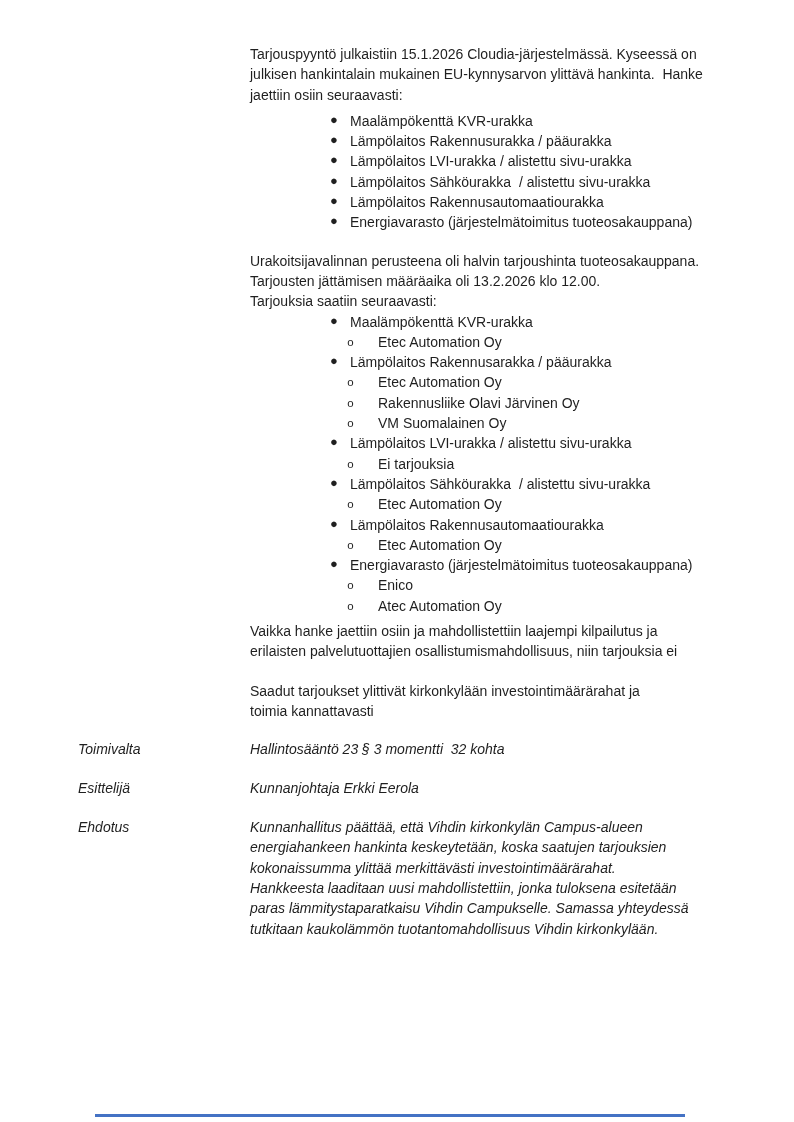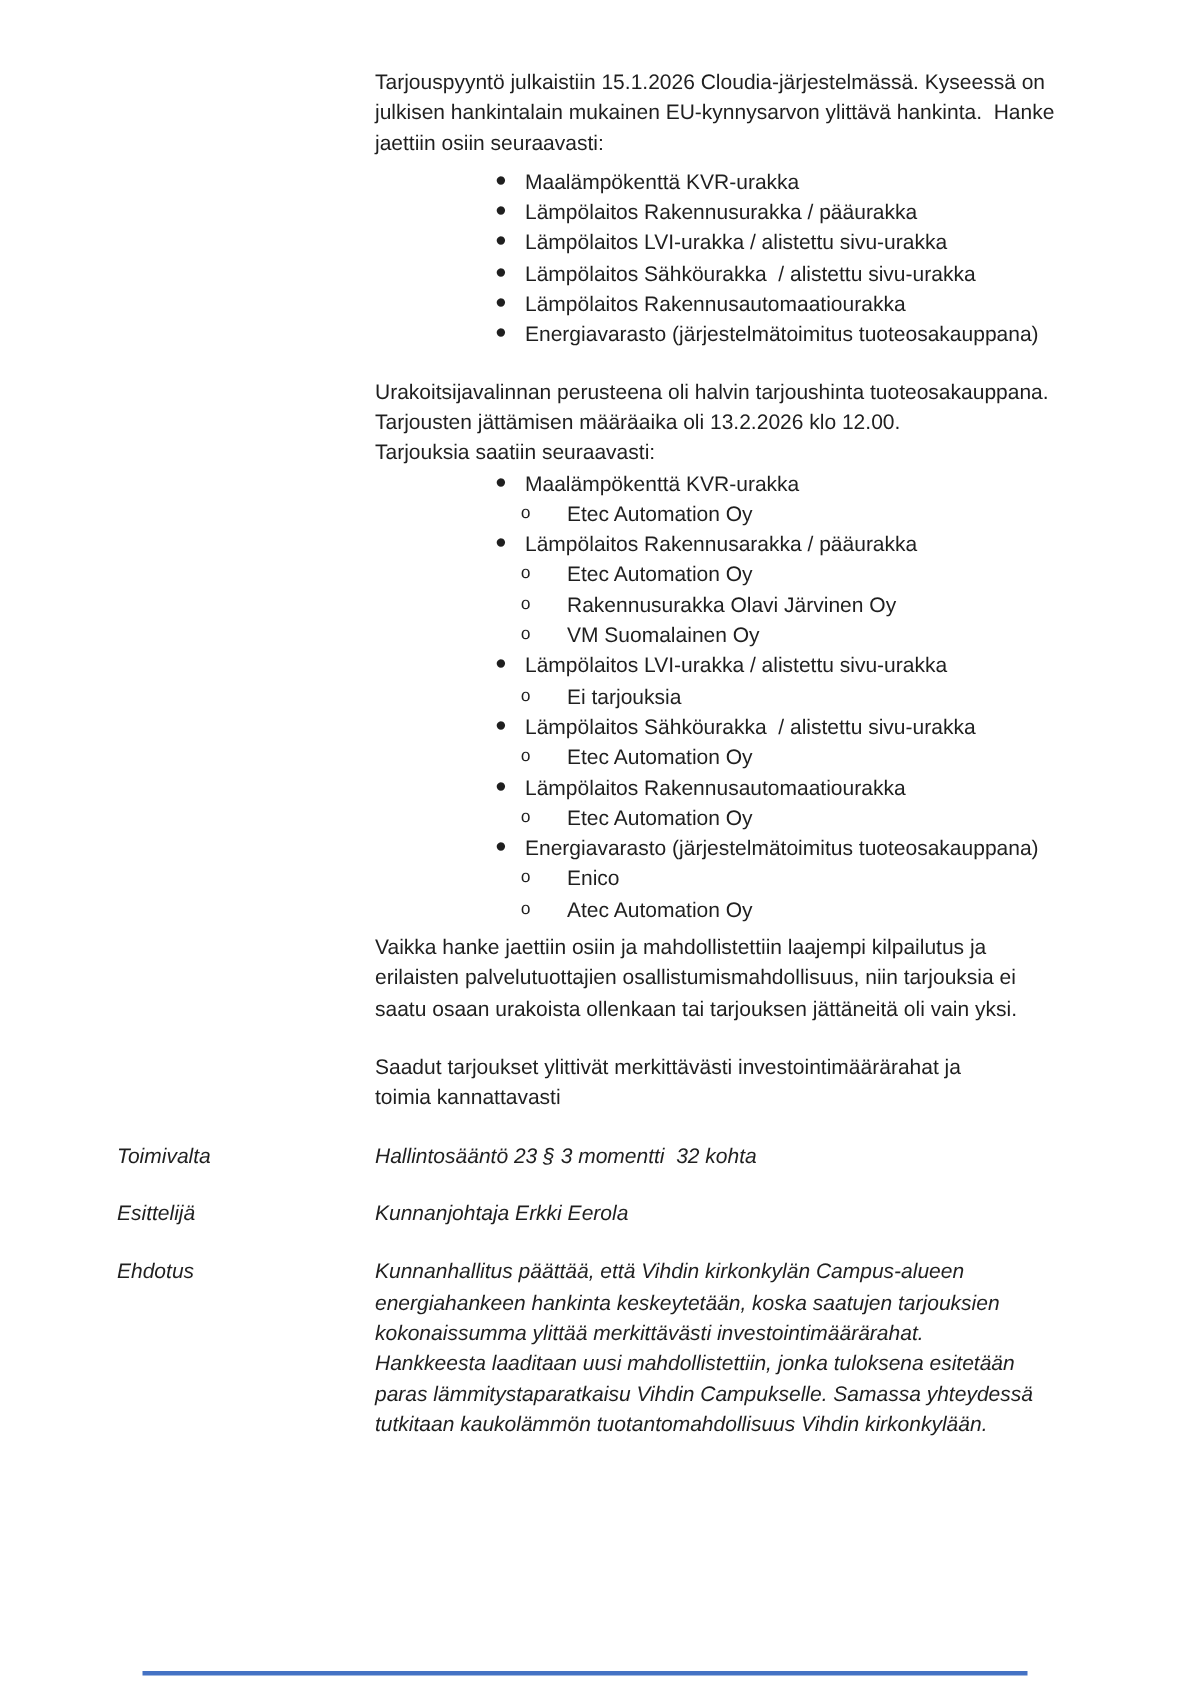--- a/index.html
+++ b/index.html
@@ -82,45 +82,44 @@
         <div class="pline">Urakoitsijavalinnan perusteena oli halvin tarjoushinta tuoteosakauppana.</div>
         <div class="pline">Tarjousten jättämisen määräaika oli 13.2.2026 klo 12.00.</div>
         <div class="pline">Tarjouksia saatiin seuraavasti:</div>
       </div>
 
     <div>
         <div class="l1"><span class="bullet">●</span><span>Maalämpökenttä KVR-urakka</span></div>
         <div class="l2"><span class="bullet">o</span><span>Etec Automation Oy</span></div>
         <div class="l1"><span class="bullet">●</span><span>Lämpölaitos Rakennusarakka / pääurakka</span></div>
         <div class="l2"><span class="bullet">o</span><span>Etec Automation Oy</span></div>
-        <div class="l2"><span class="bullet">o</span><span>Rakennusurakka Olavi Järvinen Oy</span></div>
+        <div class="l2"><span class="bullet">o</span><span>Rakennusliike Olavi Järvinen Oy</span></div>
         <div class="l2"><span class="bullet">o</span><span>VM Suomalainen Oy</span></div>
         <div class="l1"><span class="bullet">●</span><span>Lämpölaitos LVI-urakka / alistettu sivu-urakka</span></div>
         <div class="l2"><span class="bullet">o</span><span>Ei tarjouksia</span></div>
         <div class="l1"><span class="bullet">●</span><span>Lämpölaitos Sähköurakka  / alistettu sivu-urakka</span></div>
         <div class="l2"><span class="bullet">o</span><span>Etec Automation Oy</span></div>
         <div class="l1"><span class="bullet">●</span><span>Lämpölaitos Rakennusautomaatiourakka</span></div>
         <div class="l2"><span class="bullet">o</span><span>Etec Automation Oy</span></div>
         <div class="l1"><span class="bullet">●</span><span>Energiavarasto (järjestelmätoimitus tuoteosakauppana)</span></div>
         <div class="l2"><span class="bullet">o</span><span>Enico</span></div>
         <div class="l2"><span class="bullet">o</span><span>Atec Automation Oy</span></div>
       </div>
 
     <div class="gap5"></div>
 
     <div>
         <div class="pline">Vaikka hanke jaettiin osiin ja mahdollistettiin laajempi kilpailutus ja</div>
         <div class="pline">erilaisten palvelutuottajien osallistumismahdollisuus, niin tarjouksia ei</div>
-        <div class="pline">saatu osaan urakoista ollenkaan tai tarjouksen jättäneitä oli vain yksi.</div>
       </div>
 
     <div class="gap19"></div>
 
     <div>
-        <div class="pline">Saadut tarjoukset ylittivät merkittävästi investointimäärärahat ja</div>
+        <div class="pline">Saadut tarjoukset ylittivät kirkonkylään investointimäärärahat ja</div>
         <div class="pline">toimia kannattavasti</div>
       </div>
 
     <div class="gap18"></div>
 
     <div class="fields">
         <div class="field-row">
           <div class="field-label">Toimivalta</div>
           <div>
             <div class="pline">Hallintosääntö 23 § 3 momentti  32 kohta</div>

